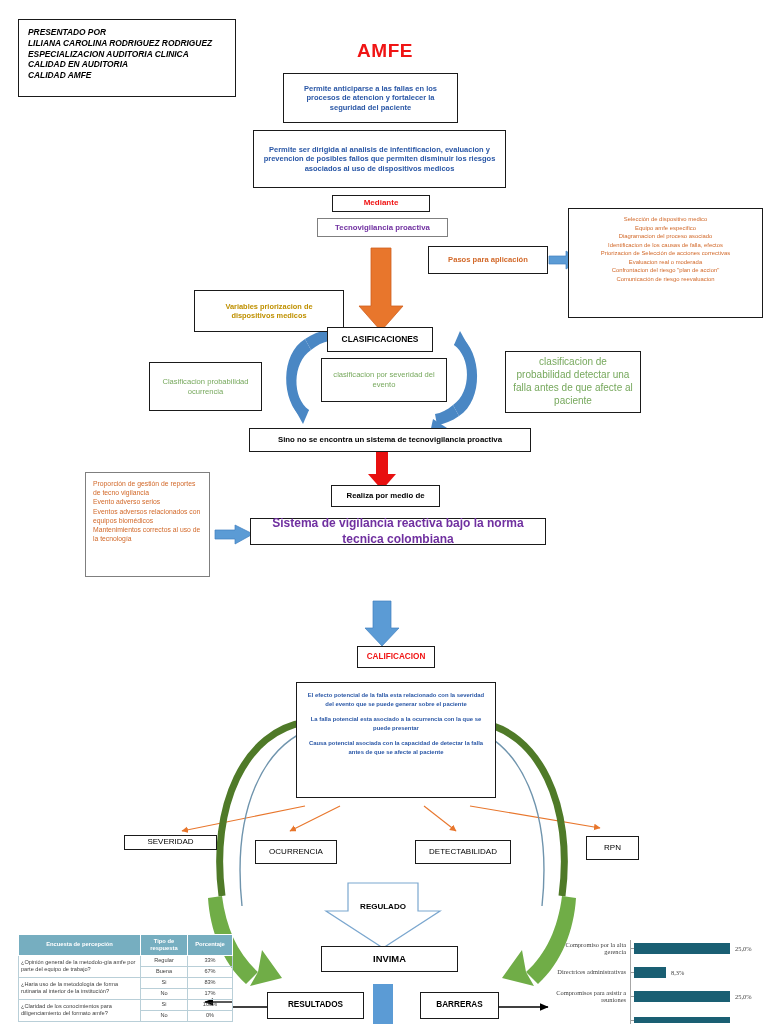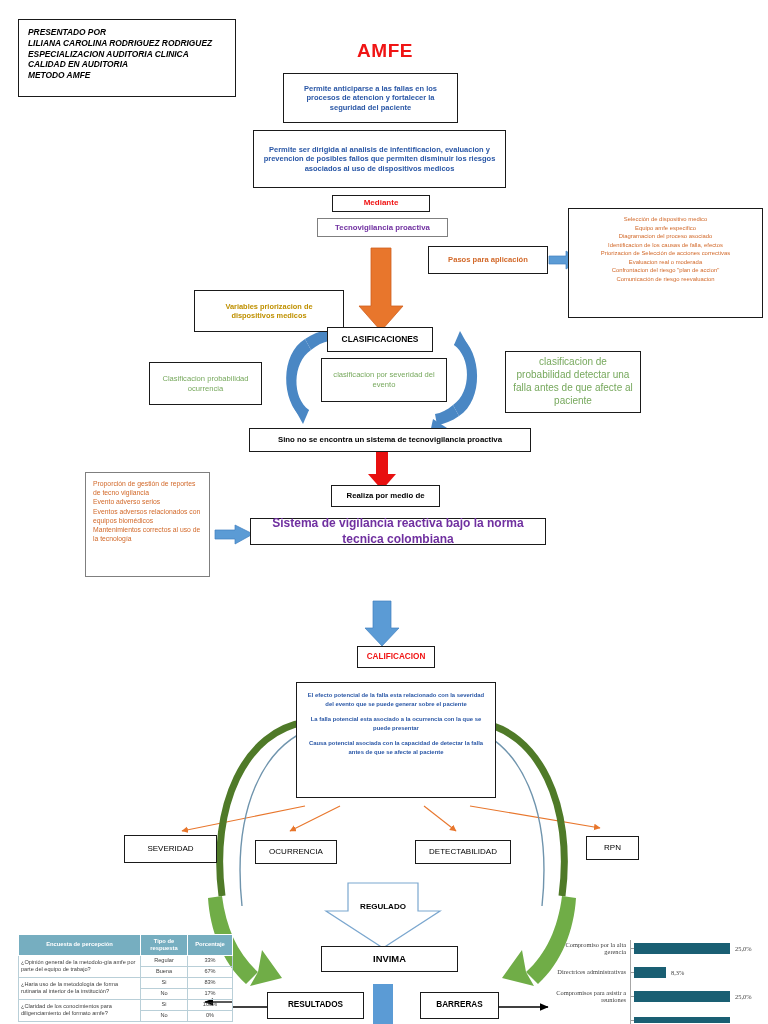--- a/index.html
+++ b/index.html
@@ -129,21 +129,21 @@
     </g>
   </svg>
 
   <div class="abs box" style="left:18px;top:13px;width:218px;height:78px;padding:7px 9px;
               justify-content:flex-start;align-items:flex-start;">
     <div style="text-align:left;font-size:8.4px;" class="ital">
       <div>PRESENTADO POR</div>
       <div>LILIANA CAROLINA RODRIGUEZ RODRIGUEZ</div>
       <div>ESPECIALIZACION AUDITORIA CLINICA</div>
       <div>CALIDAD EN AUDITORIA</div>
-      <div>METODO AMFE</div>
+      <div>CALIDAD AMFE</div>
     </div>
   </div>
 
   <div class="abs red" style="left:330px;top:34px;width:110px;text-align:center;font-size:19px;
               letter-spacing:0.5px;">AMFE</div>
 
   <div class="abs box" style="left:283px;top:67px;width:175px;height:50px;padding:4px 8px;">
     <span class="blue" style="font-size:7.5px;">Permite anticiparse a las fallas en los procesos de atencion y fortalecer la seguridad del paciente</span>
   </div>
 
@@ -182,21 +182,21 @@
   </div>
 
   <div class="abs box thick" style="left:327px;top:321px;width:106px;height:25px;">
     <span class="blk" style="font-size:8.4px;">CLASIFICACIONES</span>
   </div>
 
   <div class="abs box" style="left:321px;top:352px;width:126px;height:44px;padding:3px 8px;">
     <span class="green" style="font-size:7.6px;">clasificacion por severidad del evento</span>
   </div>
 
-  <div class="abs box" style="left:149px;top:356px;width:113px;height:43px;padding:3px 8px;">
+  <div class="abs box" style="left:149px;top:356px;width:113px;height:49px;padding:3px 8px;">
     <span class="green" style="font-size:7.6px;">Clasificacion probabilidad ocurrencia</span>
   </div>
 
   <div class="abs box" style="left:505px;top:345px;width:136px;height:62px;padding:3px 7px;">
     <span class="green" style="font-size:10px;">clasificacion de probabilidad detectar una falla antes de que afecte al paciente</span>
   </div>
 
   <div class="abs box" style="left:249px;top:422px;width:282px;height:24px;">
     <span class="blk" style="font-size:7.8px;">Sino no se encontra un sistema de tecnovigilancia proactiva</span>
   </div>
@@ -227,21 +227,21 @@
               align-items:flex-start;">
     <div class="blue tcenter" style="font-size:5.9px;line-height:1.45;width:100%;">
       <div>El efecto potencial de la falla esta relacionado con la severidad del evento que se puede generar sobre el paciente</div>
       <div style="height:7px"></div>
       <div>La falla potencial esta asociado a la ocurrencia con la que se puede presentar</div>
       <div style="height:7px"></div>
       <div>Causa potencial asociada con la capacidad de detectar la falla antes de que se afecte al paciente</div>
     </div>
   </div>
 
-  <div class="abs box" style="left:124px;top:829px;width:93px;height:28px;">
+  <div class="abs box" style="left:124px;top:829px;width:93px;height:15px;">
     <span class="blk" style="font-size:8px;font-weight:normal;">SEVERIDAD</span>
   </div>
   <div class="abs box" style="left:255px;top:834px;width:82px;height:24px;">
     <span class="blk" style="font-size:8px;font-weight:normal;">OCURRENCIA</span>
   </div>
   <div class="abs box" style="left:415px;top:834px;width:96px;height:24px;">
     <span class="blk" style="font-size:8px;font-weight:normal;">DETECTABILIDAD</span>
   </div>
   <div class="abs box" style="left:586px;top:830px;width:53px;height:24px;">
     <span class="blk" style="font-size:8px;font-weight:normal;">RPN</span>

